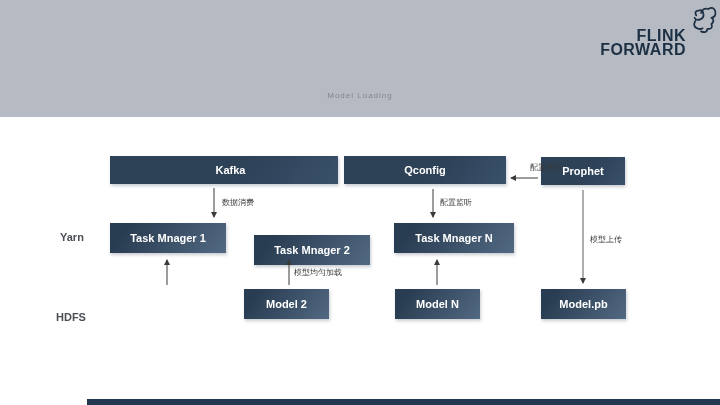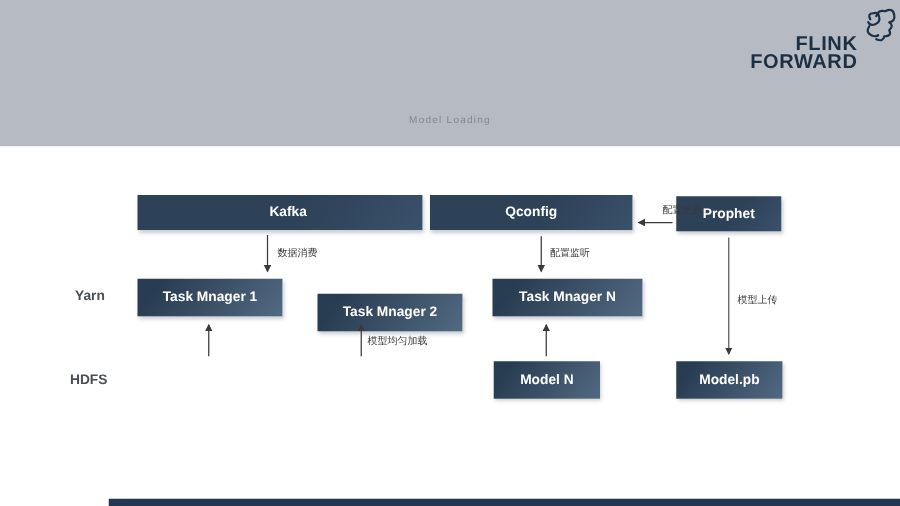--- a/index.html
+++ b/index.html
@@ -37,30 +37,31 @@
     <svg class="squirrel" viewBox="0 0 40 40">
       <g fill="none" stroke="#1c2f43" stroke-width="2.2" stroke-linecap="round" stroke-linejoin="round">
         <path d="M20 10 q2 -7 9 -5 q8 -4 9 4 q1 6 -5 7 q5 3 0 8 q3 6 -5 6 q-1 6 -8 3"></path>
         <path d="M14 13 q-3 -6 3 -6 q5 -2 6 4 q1 5 -4 7 q-5 2 -7 -2"></path>
         <path d="M13 20 q-4 6 2 9 q4 2 7 0"></path>
       </g>
     </svg>
   </div>
 
   <div class="rowlabel" style="left:60px;top:231px;">Yarn</div>
-  <div class="rowlabel" style="left:56px;top:298px;">HDFS</div>
+  <div class="rowlabel" style="left:56px;top:311px;">HDFS</div>
 
   <div class="node flat" style="left:110px;top:156px;width:215px;height:28px;padding-left:13px;">Kafka</div>
   <div class="node flat" style="left:344px;top:156px;width:162px;height:28px;">Qconfig</div>
   <div class="node flat" style="left:541px;top:157px;width:84px;height:28px;">Prophet</div>
 
   <div class="node grad" style="left:110px;top:223px;width:116px;height:30px;">Task Mnager 1</div>
   <div class="node grad" style="left:254px;top:223px;width:116px;height:30px;margin-top:12px;">Task Mnager 2</div>
   <div class="node grad" style="left:394px;top:223px;width:120px;height:30px;">Task Mnager N</div>
 
+  <div class="node grad" style="left:244px;top:289px;width:85px;height:30px;">Model 2</div>
   <div class="node grad" style="left:395px;top:289px;width:85px;height:30px;">Model N</div>
   <div class="node grad" style="left:541px;top:289px;width:85px;height:30px;">Model.pb</div>
 
   <svg class="wires">
     <defs>
       <marker id="ah" markerWidth="7" markerHeight="7" refX="5" refY="3" orient="auto">
         <path d="M0,0 L6,3 L0,6 Z" fill="#3a3a3a"></path>
       </marker>
     </defs>
     <line x1="214" y1="188" x2="214" y2="217" stroke="#3a3a3a" stroke-width="1" marker-end="url(#ah)"></line>

